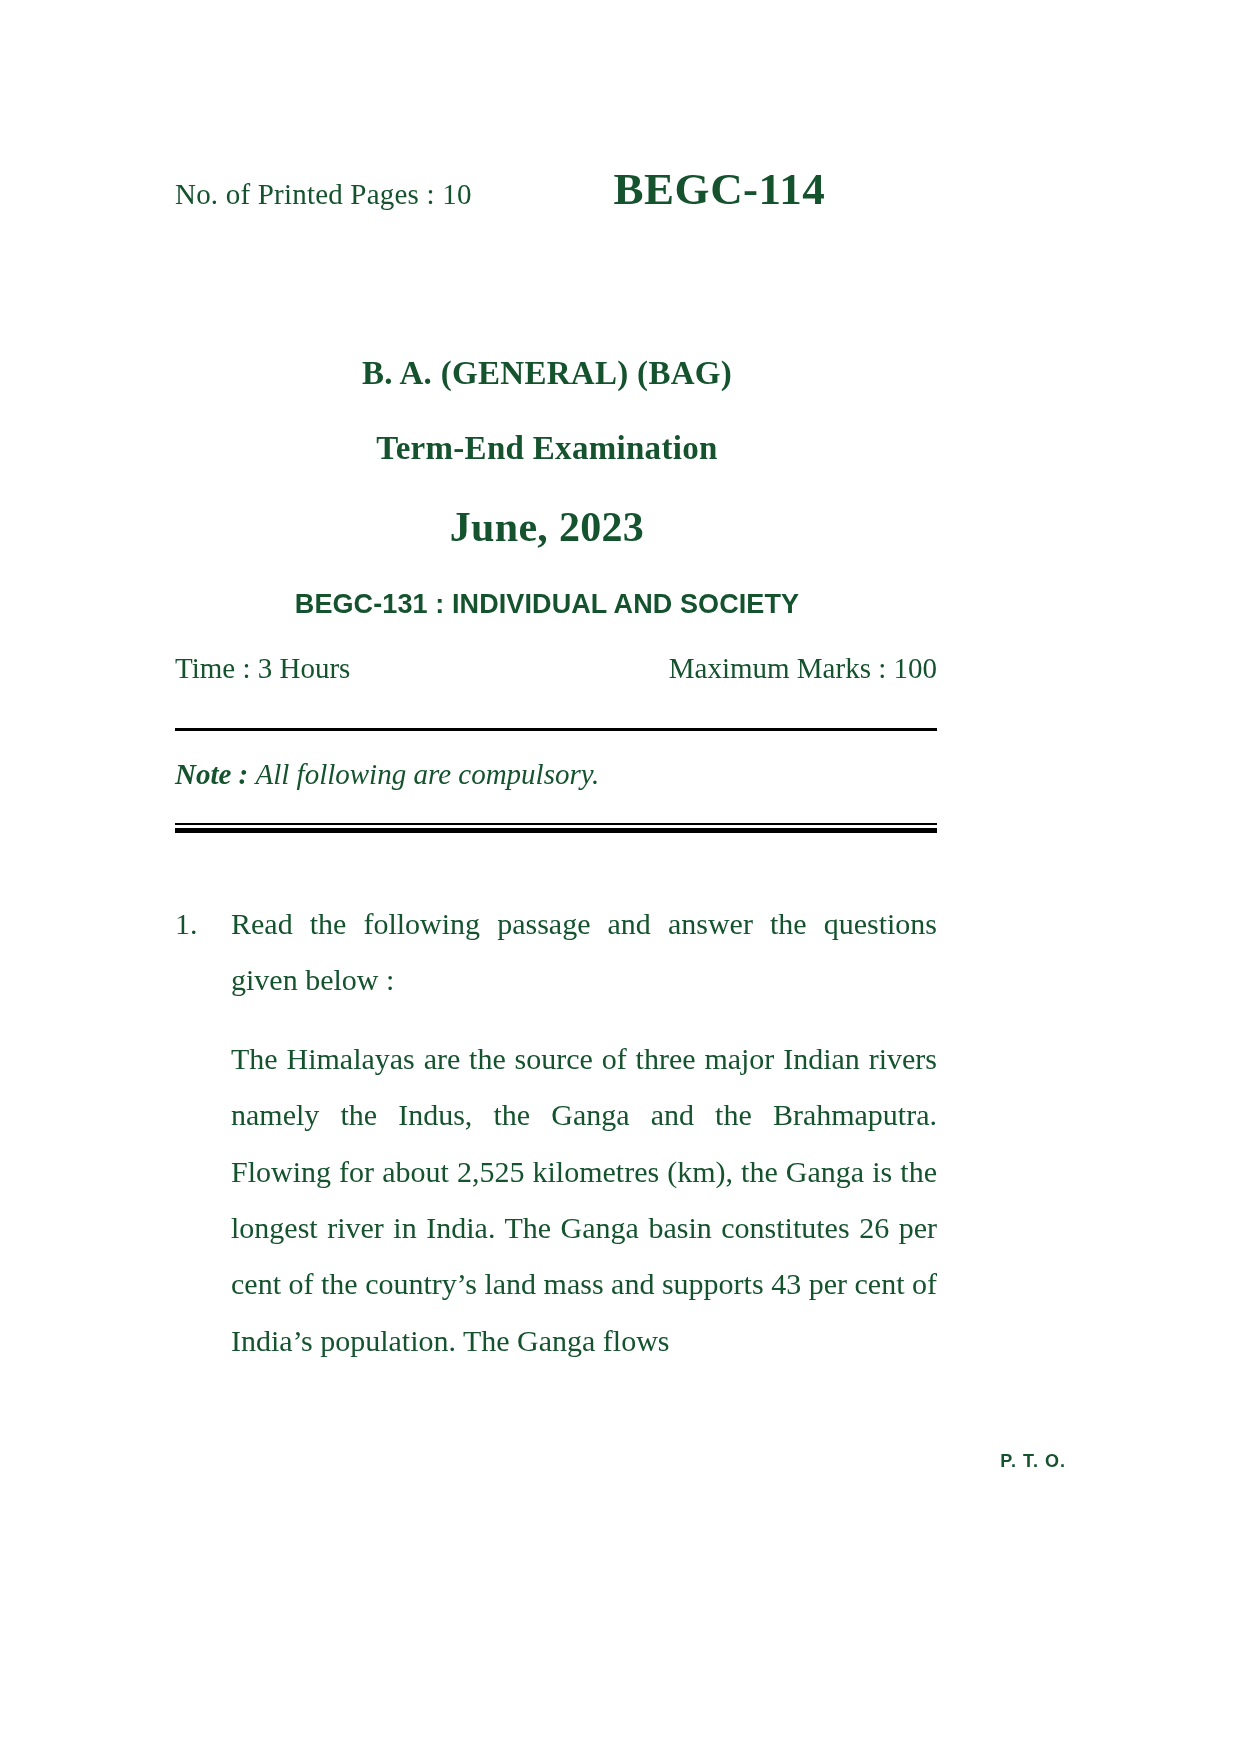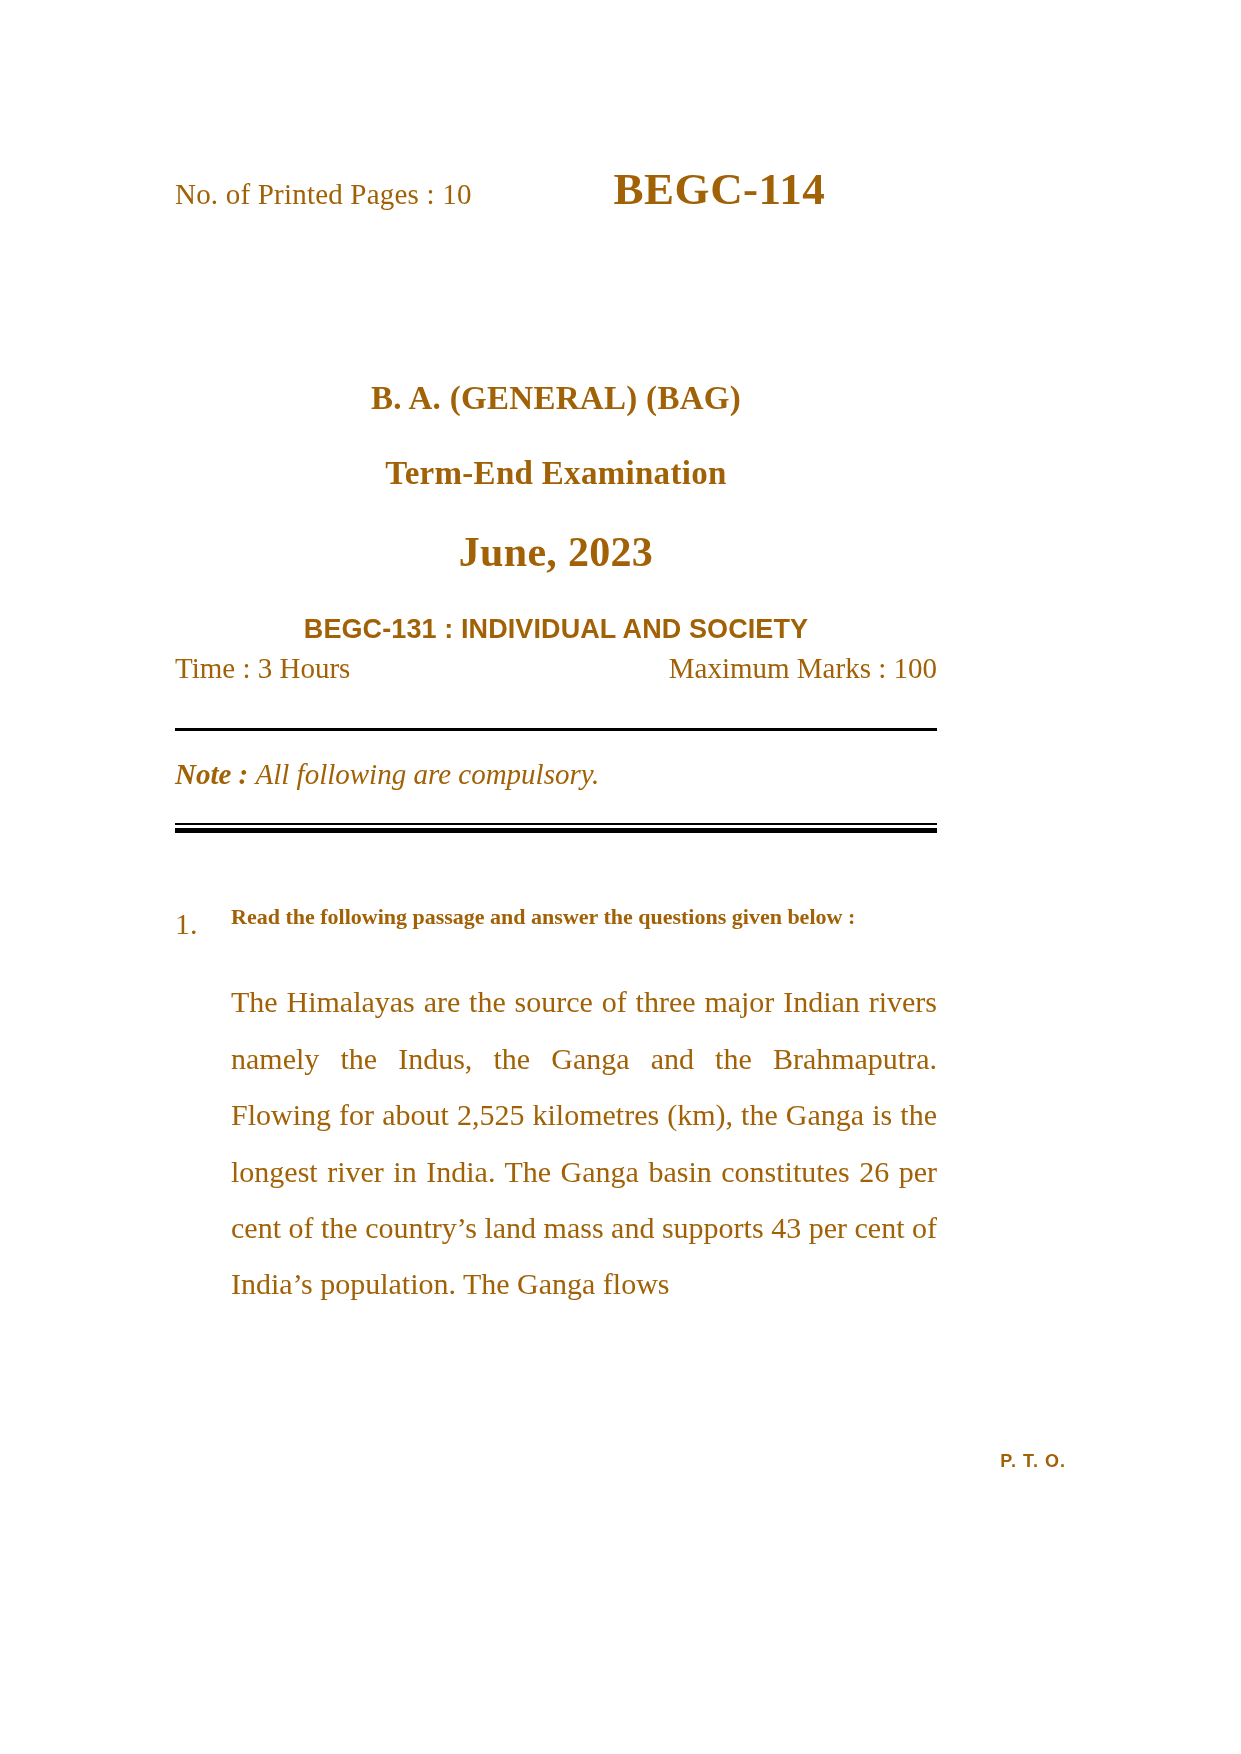--- a/index.html
+++ b/index.html
@@ -6,21 +6,21 @@
     margin: 0;
     padding: 0;
     background: #ffffff;
   }
   .page {
     position: relative;
     width: 1241px;
     height: 1754px;
     margin: 0 auto;
     background: #ffffff;
-    color: #a16207;
+    color: #14532d;
     font-family: "Liberation Serif", "DejaVu Serif", serif;
     overflow: hidden;
   }
 
   
   .top-row {
     position: absolute;
     left: 175px;
     top: 163px;
     width: 890px;
@@ -37,25 +37,24 @@
     font-weight: bold;
     font-size: 45px;
     letter-spacing: 0.5px;
     margin-left: 142px;
     white-space: nowrap;
   }
 
   
   .title-block {
     position: absolute;
-    left: 175px;
+    left: 166px;
     top: 355px;
     width: 762px;
     text-align: center;
-    margin-top: 25px;
   }
   .prog-title {
     font-weight: bold;
     font-size: 33px;
     letter-spacing: 0.3px;
     margin-bottom: 38px;
   }
   .exam-title {
     font-weight: bold;
     font-size: 33px;
@@ -142,25 +141,24 @@
     align-items: flex-start;
   }
   .q-num {
     width: 56px;
     flex: 0 0 56px;
     font-size: 30px;
     line-height: 1.88;
   }
   .q-stem {
     flex: 1 1 auto;
-    font-size: 22px;
+    font-size: 30px;
     line-height: 1.88;
     text-align: justify;
     text-align-last: left;
-    font-weight: bold;
   }
   .passage {
     margin-left: 56px;
     margin-top: 22px;
     font-size: 30px;
     line-height: 1.88;
     text-align: justify;
     text-align-last: left;
   }
 

